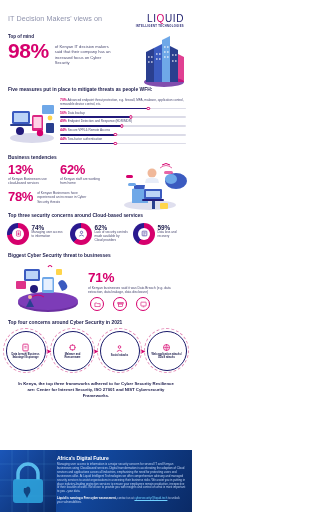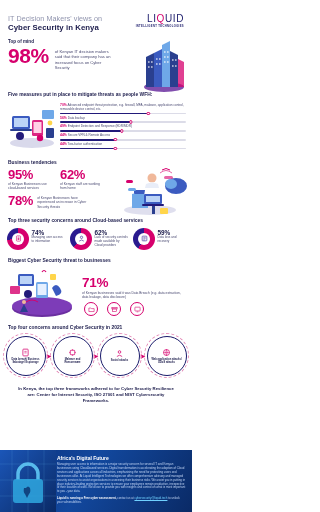--- a/index.html
+++ b/index.html
@@ -47,37 +47,37 @@
   .bar-fill { height: 1.6px; background: #221a7a; border-radius: 1px; position: absolute; left: 0; top: 0; }
   .bar-knob { width: 3.4px; height: 3.4px; border-radius: 50%; background: #fff; border: 1px solid #d6006d; position: absolute; top: -0.9px; transform: translateX(-50%); }
 
   
   .tend { padding: 4px 0 2px 0; position: relative; min-height: 58px; }
   .tend-grid { padding: 0 8px; width: 112px; }
   .tend-row { display: flex; gap: 8px; margin-bottom: 4px; }
   .tend-cell { width: 50px; }
   .tend-pct { font-size: 13px; font-weight: bold; color: #d6006d; line-height: 14px; letter-spacing: -0.3px; }
   .tend-txt { font-size: 3.3px; line-height: 4.2px; color: #4a4a72; }
-  .tend-row2 { display: flex; gap: 4px; align-items: center; }
+  .tend-row2 { display: flex; gap: 4px; align-items: flex-end; }
   .tend-art { position: absolute; right: 2px; top: 4px; width: 72px; height: 56px; }
 
   
   .donuts { padding: 4px 0 4px 0; }
   .donut-row { display: flex; justify-content: space-between; padding: 2px 7px 0 7px; }
   .donut-item { display: flex; gap: 2.5px; align-items: flex-start; width: 58px; }
   .donut { width: 22px; height: 22px; flex: 0 0 22px; border-radius: 50%; position: relative; }
   .donut .hole { position: absolute; left: 5px; top: 5px; width: 12px; height: 12px; border-radius: 50%; background: #fff; display: flex; align-items: center; justify-content: center; }
   .donut .hole svg { width: 7px; height: 7px; }
   .donut-txt { padding-top: 1px; }
   .donut-pct { font-size: 6.4px; font-weight: bold; color: #1b1b4b; line-height: 7px; }
   .donut-cap { font-size: 3.1px; line-height: 3.9px; color: #4a4a72; }
 
   
   .threat { padding: 4px 0 2px 0; position: relative; min-height: 56px; }
-  .threat-body { display: flex; gap: 4px; padding: 2px 8px 0 6px; }
+  .threat-body { display: flex; gap: 4px; padding: 2px 8px 0 12px; }
   .threat-art { width: 72px; height: 50px; flex: 0 0 72px; position: relative; }
   .threat-txt { flex: 1; padding-top: 8px; }
   .threat-pct { font-size: 13.5px; font-weight: bold; color: #d6006d; line-height: 14px; letter-spacing: -0.3px; }
   .threat-desc { font-size: 3.3px; line-height: 4.3px; color: #4a4a72; margin-top: 1px; }
   .threat-icons { display: flex; gap: 9px; margin-top: 3px; padding-left: 2px; }
   .t-icon { width: 14px; height: 14px; border-radius: 50%; border: 0.8px solid #d6006d; display: flex; align-items: center; justify-content: center; }
   .t-icon svg { width: 7px; height: 7px; }
 
   
   .four { padding: 5px 0 4px 0; }
@@ -103,21 +103,20 @@
   .footer-cta a { color: #6fd0ff; text-decoration: underline; }
 </style>
 </head>
 <body>
 
 <div class="page">
 
   <div class="header">
     <div class="title-wrap">
       <div class="title-line1">IT Decision Makers' views on</div>
-      <div class="title-line2">Cyber Security in Kenya</div>
     </div>
     <div class="logo">
       <div class="logo-word"><span class="l">LI</span><span class="q">Q</span><span class="l">UID</span></div>
       <div class="logo-sub">INTELLIGENT TECHNOLOGIES</div>
     </div>
   </div>
 
   <div class="tom">
     <div class="tom-label">Top of mind</div>
     <div class="tom-row">
@@ -208,21 +207,21 @@
         </div>
       </div>
     </div>
   </div>
 
   <div class="tend">
     <div class="sec-head">Business tendencies</div>
     <div class="tend-grid">
       <div class="tend-row">
         <div class="tend-cell">
-          <div class="tend-pct">95%</div>
+          <div class="tend-pct">13%</div>
           <div class="tend-txt">of Kenyan Businesses use cloud-based services</div>
         </div>
         <div class="tend-cell">
           <div class="tend-pct">62%</div>
           <div class="tend-txt">of Kenyan staff are working from home</div>
         </div>
       </div>
       <div class="tend-row2">
         <div class="tend-pct">78%</div>
         <div class="tend-txt" style="padding-top:2px;width:56px">of Kenyan Businesses have experienced an increase in Cyber Security threats</div>

